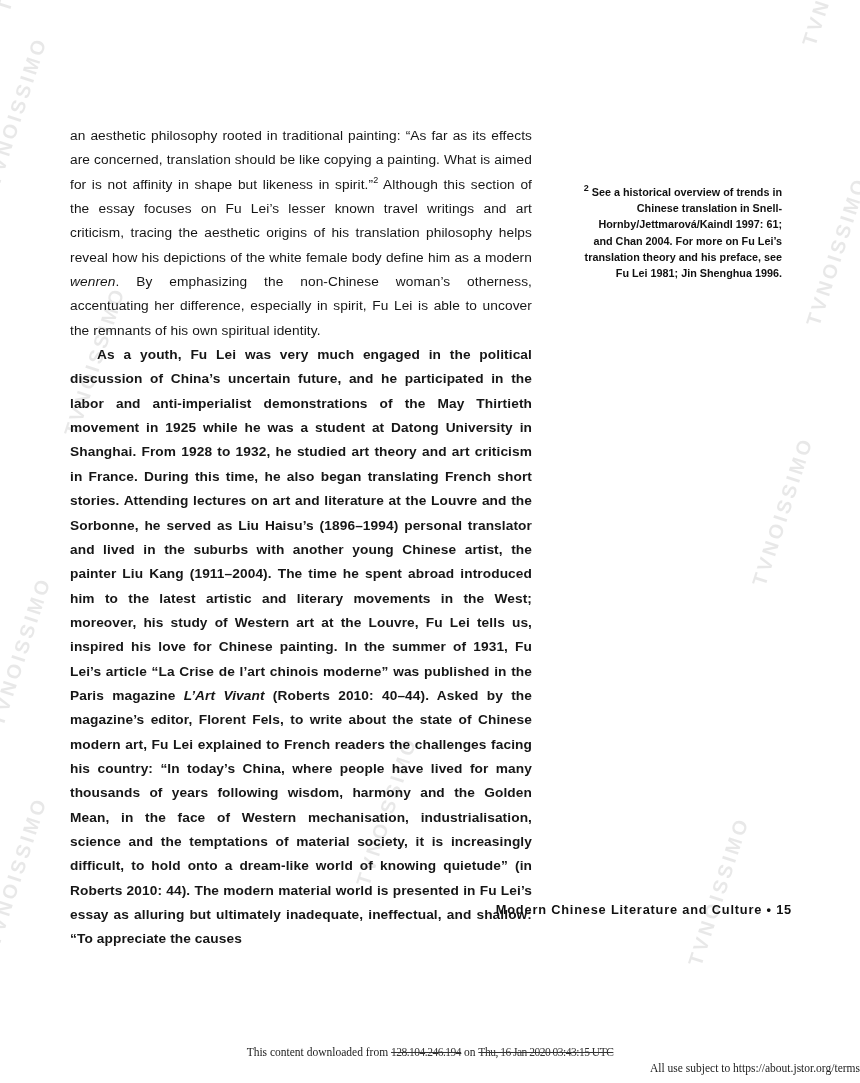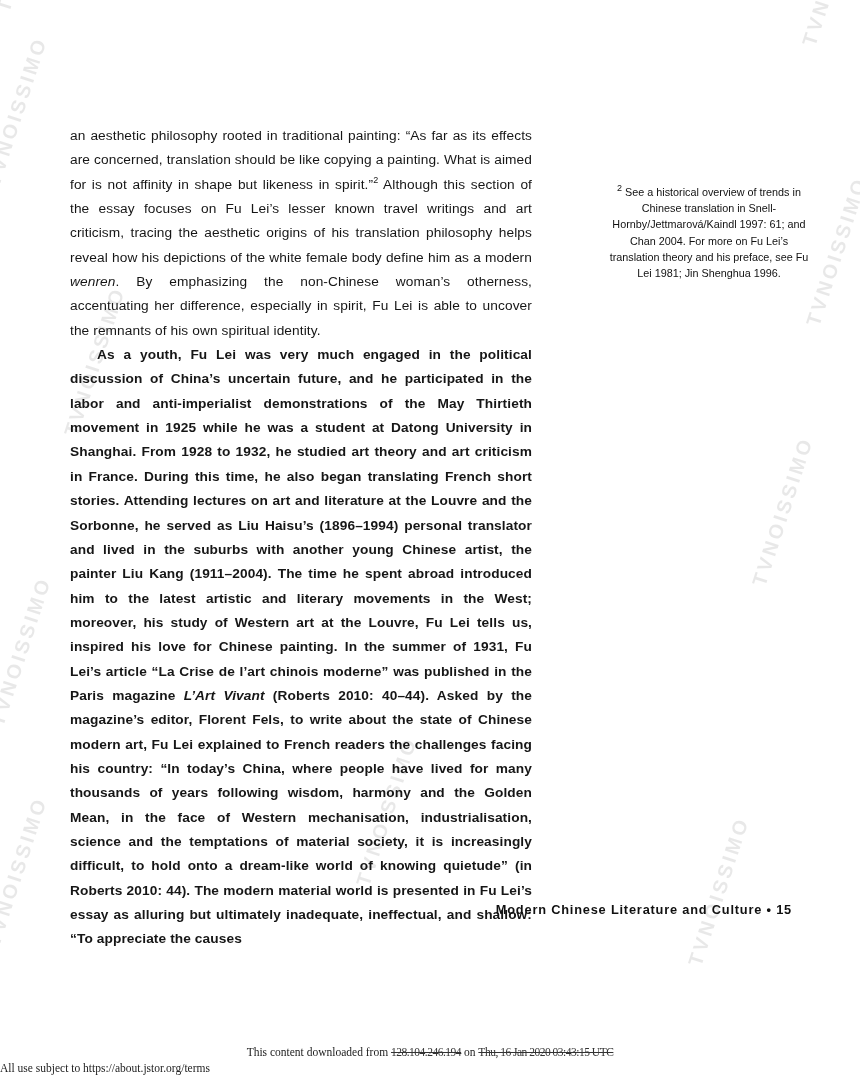--- a/index.html
+++ b/index.html
@@ -40,27 +40,27 @@
   .body-text p.indent{text-indent:27px;font-weight:bold;}
   .body-text sup, .sidenote sup{
     font-size:9px;
     vertical-align:super;
     line-height:0;
   }
   .body-text em{font-style:italic;margin-top:24px;}
   
   .sidenote{
     position:absolute;
-    left:608px;top:184px;width:202px;
+    left:580px;top:184px;width:202px;
     z-index:2;
     font-size:10.8px;
     line-height:16.2px;
-    font-weight:normal;
+    font-weight:bold;
     color:#111;
-    text-align:center;
+    text-align:right;
   }
   
   .footer{
     position:absolute;
     top:902px;right:68px;
     z-index:2;
     font-weight:bold;
     font-size:12.8px;
     letter-spacing:0.8px;
     color:#111;
@@ -73,21 +73,21 @@
     z-index:2;
     text-align:center;
     font-family:"Liberation Serif", serif;
     font-size:11.5px;
     color:#222;
   }
   .terms-line{
     position:absolute;
     top:1062px;left:0;width:100%;
     z-index:2;
-    text-align:left;
+    text-align:right;
     font-family:"Liberation Serif", serif;
     font-size:11.5px;
     color:#222;
   }
   .redacted{
     text-decoration:line-through;
     letter-spacing:-0.5px;
     color:#333;
   }
   .terms-url{color:#222;text-decoration:none;}

